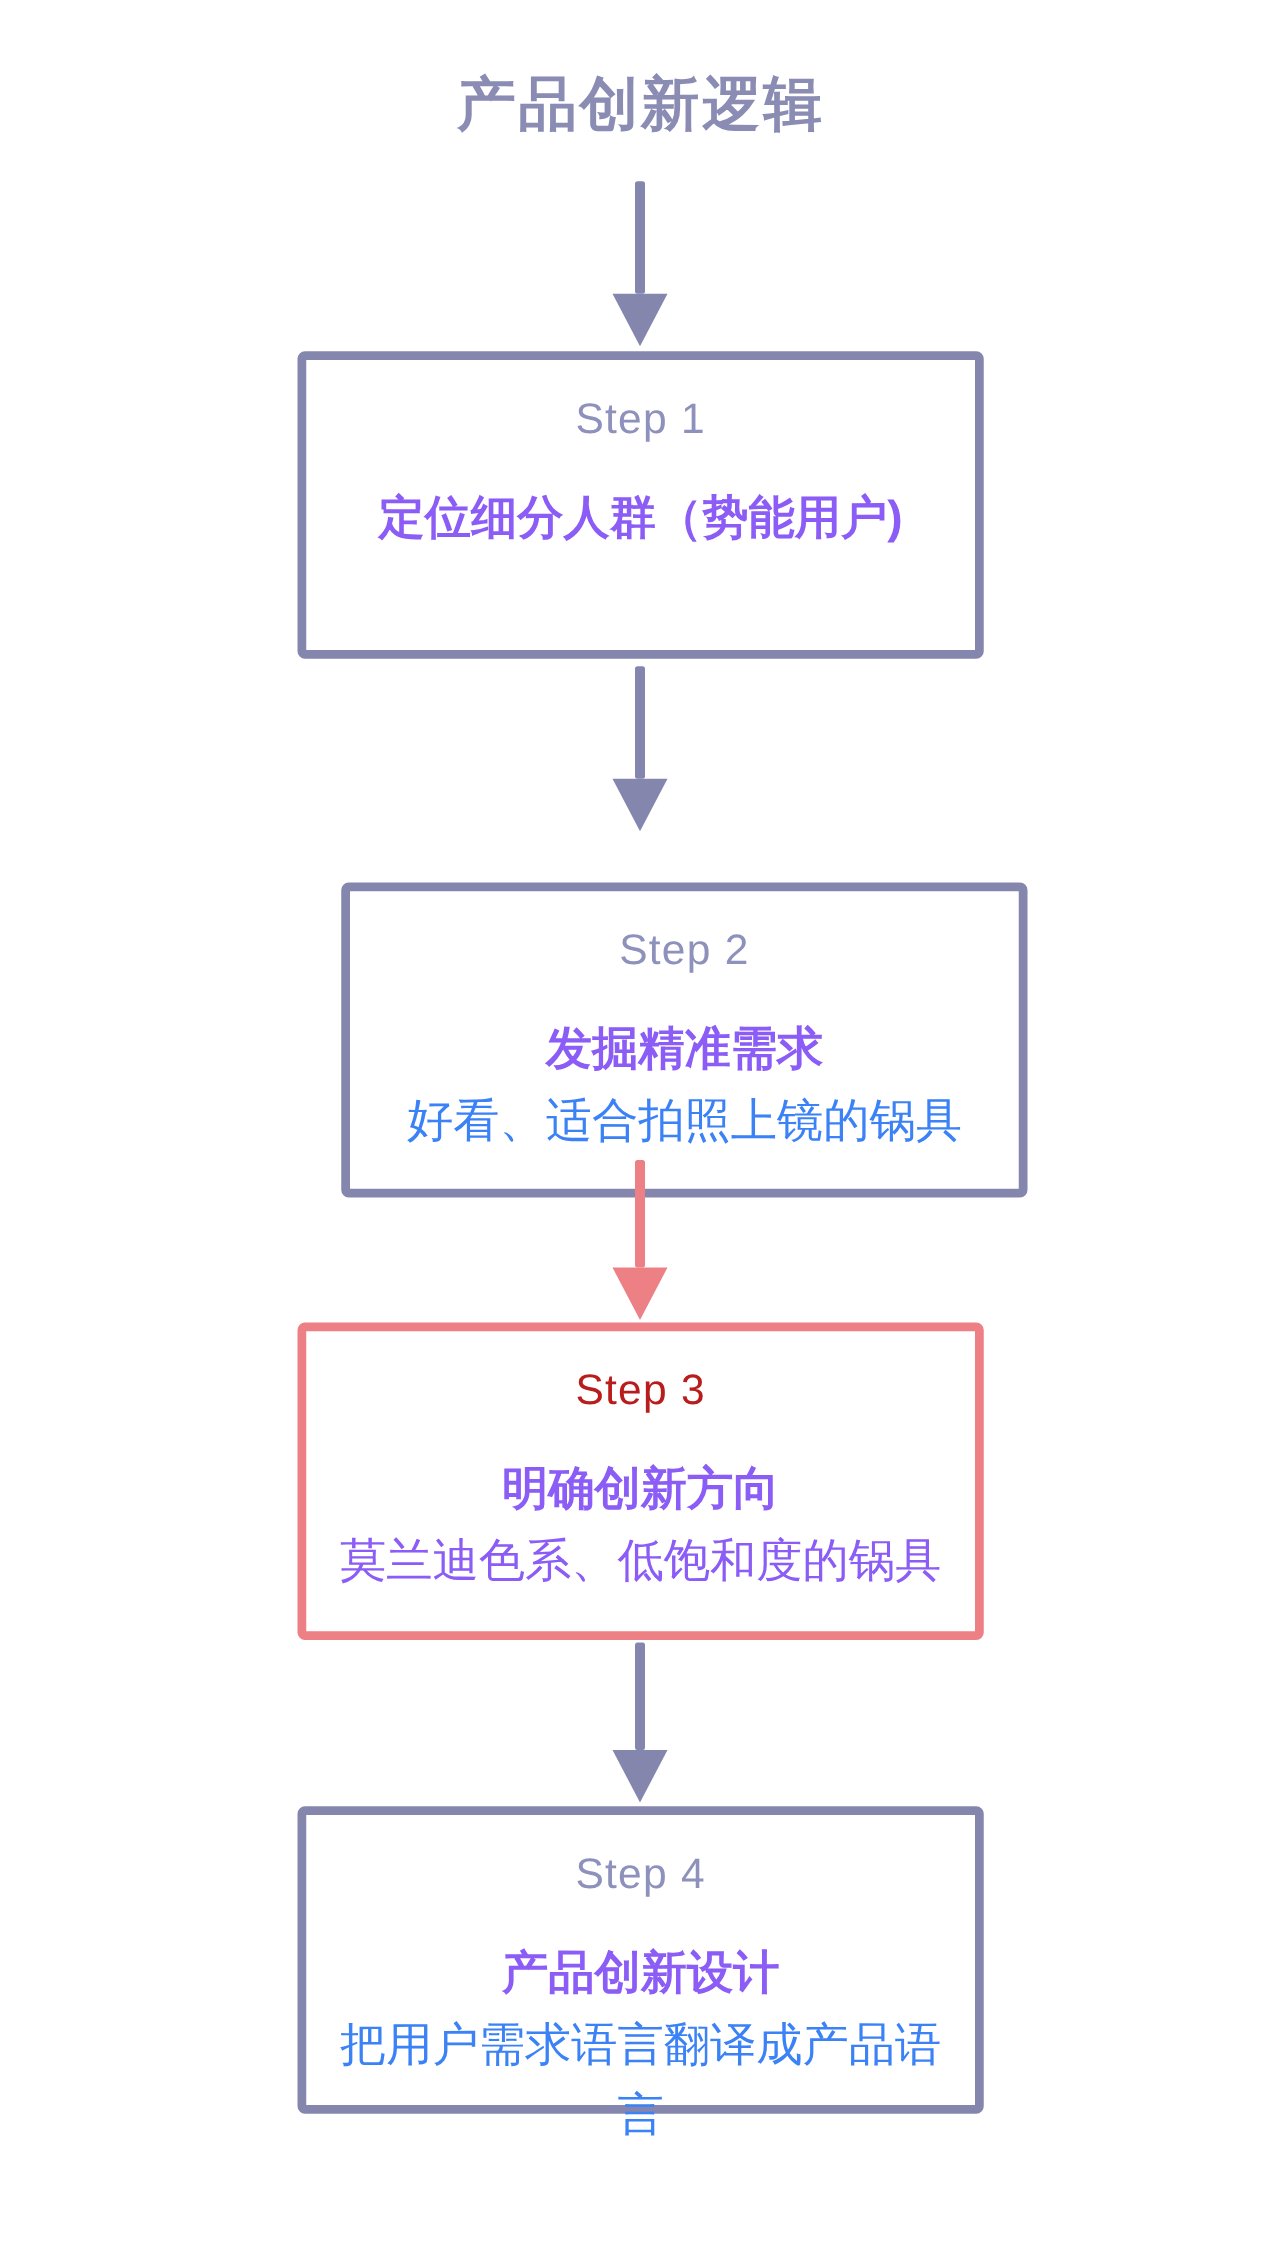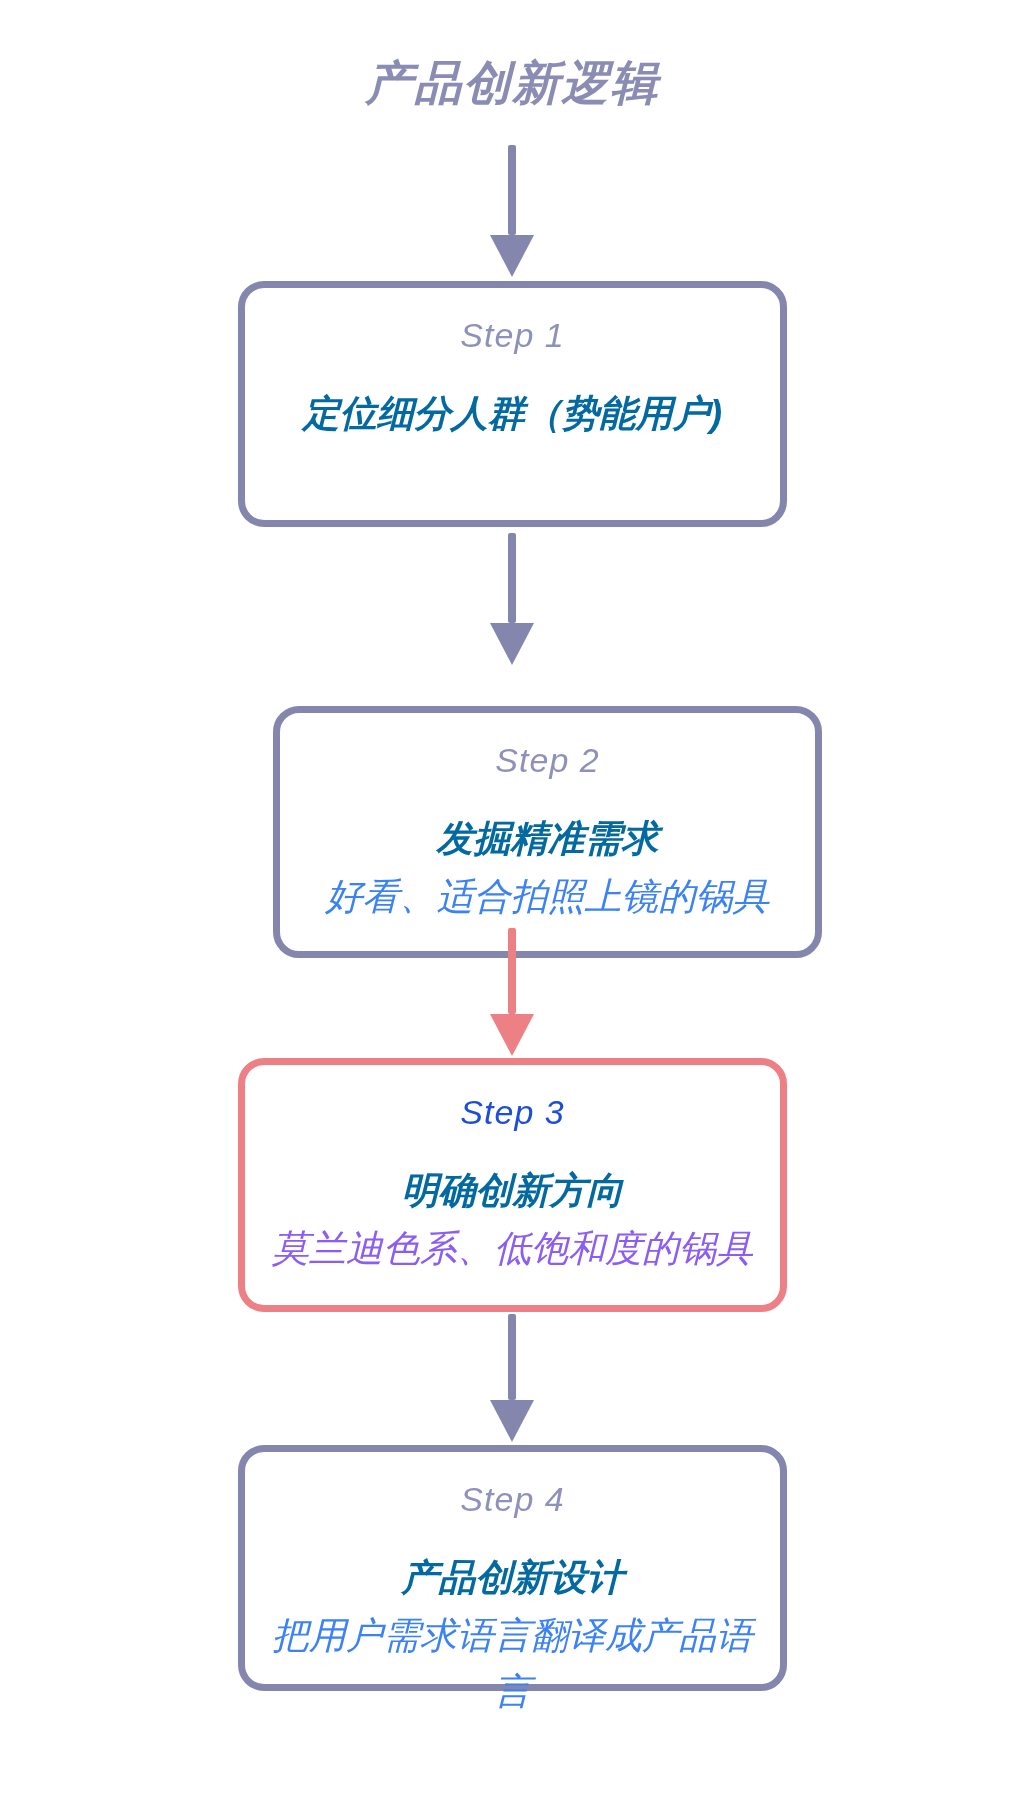--- a/index.html
+++ b/index.html
@@ -1,15 +1,15 @@
 <!DOCTYPE html>
 <html><head>
 <meta charset="utf-8">
 <style>
-  * { margin:0; padding:0; box-sizing:border-box;font-style:italic; }
+  * { margin:0; padding:0; box-sizing:border-box; }
   html,body { background:#ffffff; }
   body {
     font-family: "Liberation Sans", sans-serif;
     width:1025px; height:1796px; position:relative; overflow:hidden;
   }
   .canvas { position:absolute; inset:0; }
 
   .flow-title {
     position:absolute; top:51px; left:0; width:100%;
     text-align:center; font-size:47px; line-height:64px;
@@ -24,32 +24,32 @@
   .arrow .head  { width:0; height:0;
     border-left:22px solid transparent; border-right:22px solid transparent;
     border-top-width:42px; border-top-style:solid; }
   .arrow--purple .shaft { background:#8486AE; }
   .arrow--purple .head  { border-top-color:#8486AE; }
   .arrow--coral  .shaft { background:#ED8084; }
   .arrow--coral  .head  { border-top-color:#ED8084; }
 
   .step-box {
     position:absolute; left:238px; width:549px;
-    background:#ffffff; border:7px solid #8486AE; border-radius:26px;
+    background:#ffffff; border:7px solid #8486AE; border-radius:6px;
     display:flex; flex-direction:column; align-items:center;
     padding:26px 20px 0 20px; text-align:center;
   }
   .step-box--coral { border-color:#ED8084; }
 
   .step-label { font-size:34px; line-height:42px; font-weight:400;
     color:#8E91BB; letter-spacing:1px; }
-  .step-box--coral .step-label { color:#1d4ed8; }
+  .step-box--coral .step-label { color:#b91c1c; }
 
   .step-heading { margin-top:34px; font-size:37px; line-height:48px;
-    font-weight:700; color:#0369a1; }
+    font-weight:700; color:#8b5cf6; }
 
   .step-detail { margin-top:6px; font-size:37px; line-height:56px;
     font-weight:400; color:#3b82f6; }
   .step-detail--coral { color:#8b5cf6; }
   .step-detail--coral-bold { color:#EE7C80; font-weight:700; }
 
   
   #arrow-1 { top:145px; }  #arrow-1 .shaft { height:90px; }
   #box-1   { top:281px; height:246px; }
   #arrow-2 { top:533px; }  #arrow-2 .shaft { height:90px; }

